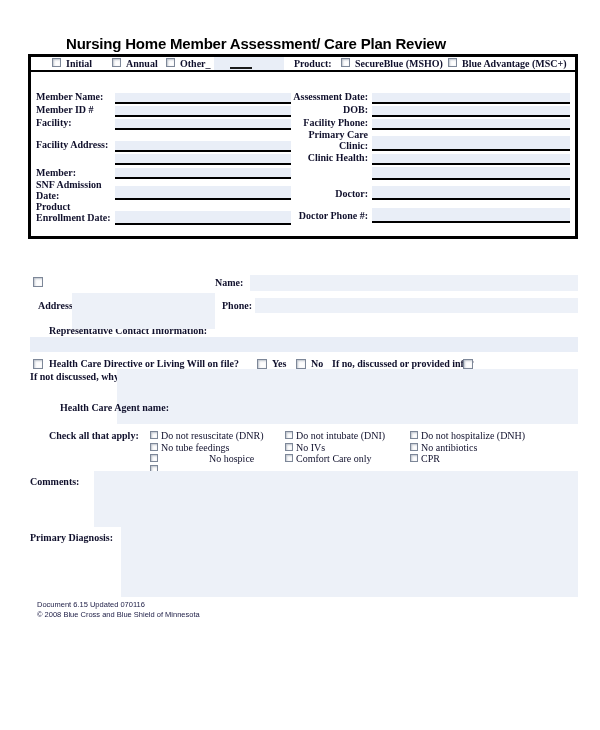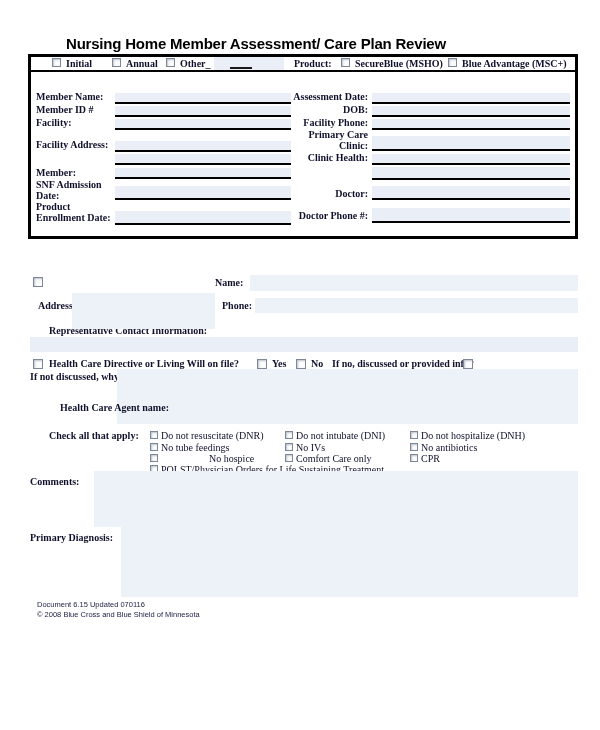--- a/index.html
+++ b/index.html
@@ -125,21 +125,20 @@
 
   <span class="lbl" style="left:49px; top:430px;">Check all that apply:</span>
 
   <span class="cb sm" style="left:150px; top:431px;"></span>
   <span class="opt" style="left:161px; top:430px;">Do not resuscitate (DNR)</span>
   <span class="cb sm" style="left:150px; top:443px;"></span>
   <span class="opt" style="left:161px; top:442px;">No tube feedings</span>
   <span class="cb sm" style="left:150px; top:454px;"></span>
   <span class="opt" style="left:161px; top:453px;margin-left:48px;">No hospice</span>
   <span class="cb sm" style="left:150px; top:465px;"></span>
-  <span class="opt" style="left:161px; top:464px;">POLST/Physician Orders for Life Sustaining Treatment</span>
 
   <span class="cb sm" style="left:285px; top:431px;"></span>
   <span class="opt" style="left:296px; top:430px;">Do not intubate (DNI)</span>
   <span class="cb sm" style="left:285px; top:443px;"></span>
   <span class="opt" style="left:296px; top:442px;">No IVs</span>
   <span class="cb sm" style="left:285px; top:454px;"></span>
   <span class="opt" style="left:296px; top:453px;">Comfort Care only</span>
 
   <span class="cb sm" style="left:410px; top:431px;"></span>
   <span class="opt" style="left:421px; top:430px;">Do not hospitalize (DNH)</span>

